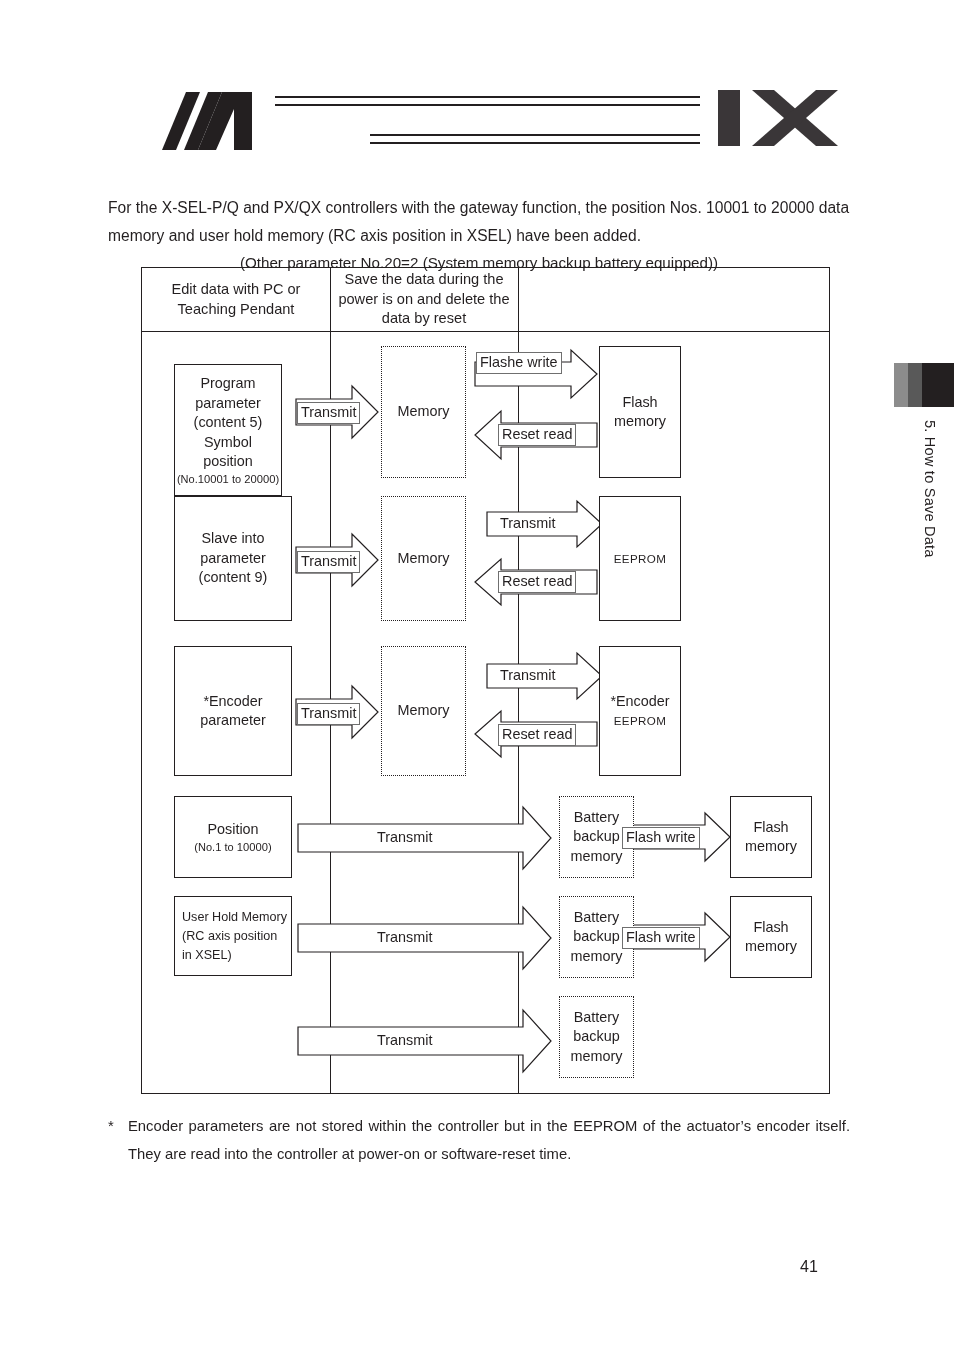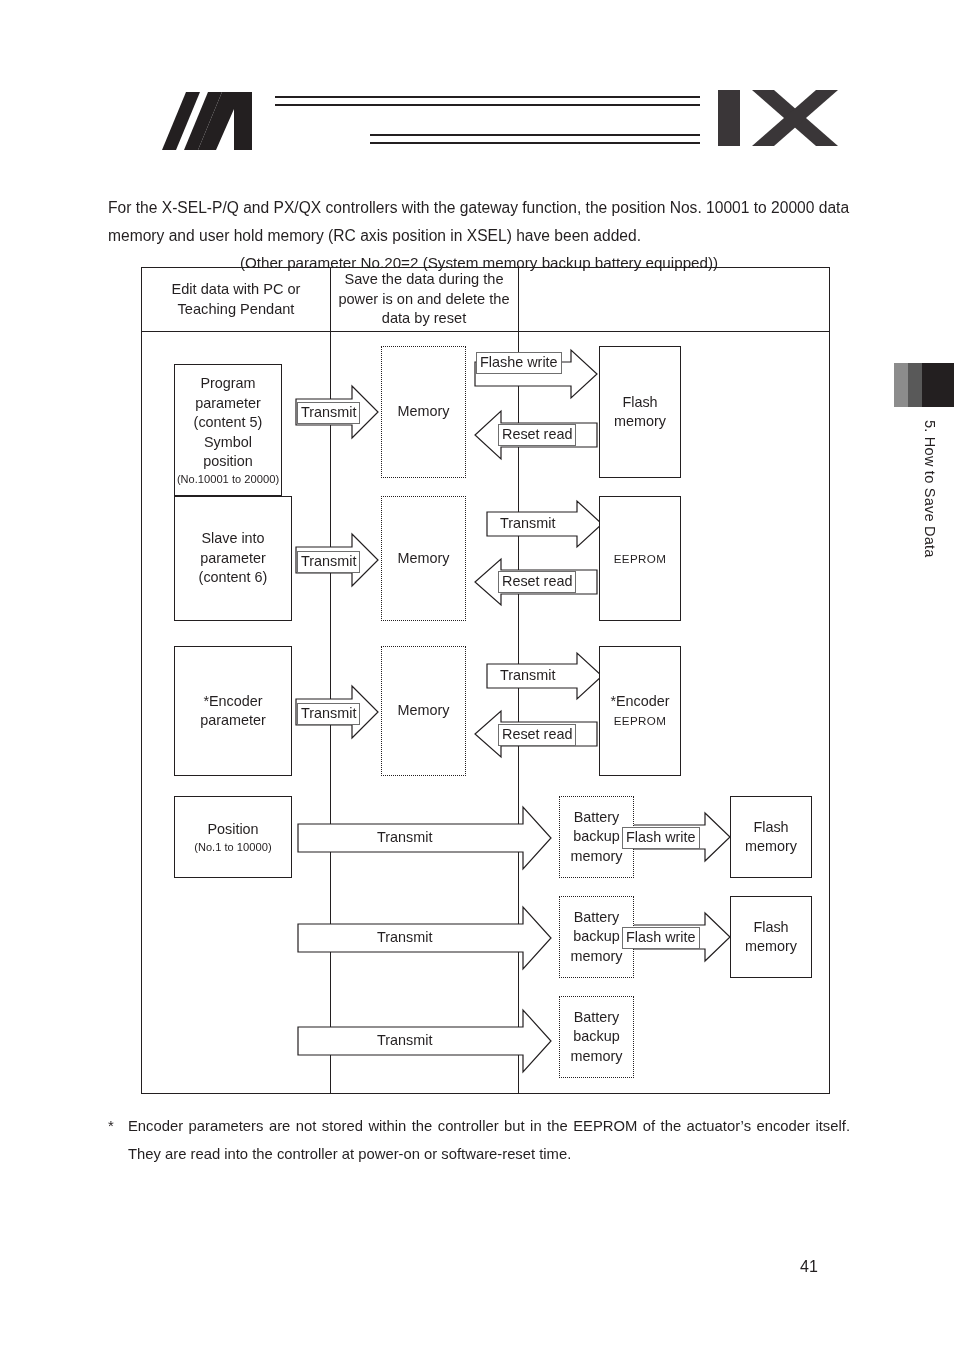--- a/index.html
+++ b/index.html
@@ -287,21 +287,21 @@
   <div class="arrow-label" style="left:356px; top:156px;">Reset read</div>
 
   <div class="node solid" style="left:457px; top:78px; width:82px; height:132px;">
     <span>Flash</span>
     <span>memory</span>
   </div>
 
   <div class="node solid" style="left:32px; top:228px; width:118px; height:125px;">
     <span>Slave into</span>
     <span>parameter</span>
-    <span>(content 6)</span>
+    <span>(content 9)</span>
   </div>
 
   <div class="arrow" style="left:154px; top:266px;">
     <svg width="82" height="52" viewBox="0 0 82 52">
       <polygon points="0,13 56,13 56,0 82,26 56,52 56,39 0,39" fill="#ffffff" stroke="#231f20" stroke-width="1.2"></polygon>
     </svg>
   </div>
   <div class="arrow-label" style="left:155px; top:283px;">Transmit</div>
 
   <div class="node dotted" style="left:239px; top:228px; width:85px; height:125px;">
@@ -384,20 +384,25 @@
       <polygon points="0,12 84,12 84,0 109,24 84,48 84,36 0,36" fill="#ffffff" stroke="#231f20" stroke-width="1.2"></polygon>
     </svg>
   </div>
   <div class="arrow-label" style="left:480px; top:559px;">Flash write</div>
 
   <div class="node solid" style="left:588px; top:528px; width:82px; height:82px;">
     <span>Flash</span>
     <span>memory</span>
   </div>
 
+  <div class="node solid leftalign" style="left:32px; top:628px; width:118px; height:80px; font-size:12.6px; line-height:19px;">
+    <span>User Hold Memory</span>
+    <span>(RC axis position</span>
+    <span>in XSEL)</span>
+  </div>
 
   <div class="arrow" style="left:156px; top:639px;">
     <svg width="253" height="62" viewBox="0 0 253 62">
       <polygon points="0,17 225,17 225,0 253,31 225,62 225,45 0,45" fill="#ffffff" stroke="#231f20" stroke-width="1.2"></polygon>
     </svg>
   </div>
   <div class="arrow-label noborder" style="left:232px; top:660px;">Transmit</div>
 
   <div class="node dotted" style="left:417px; top:628px; width:75px; height:82px;">
     <span>Battery</span>

